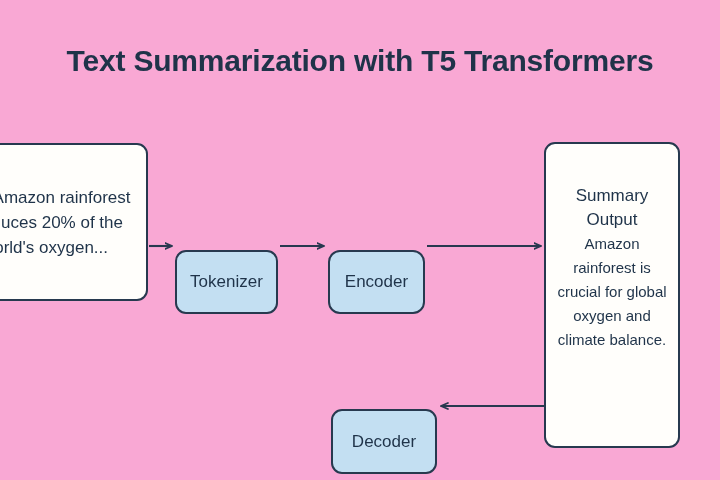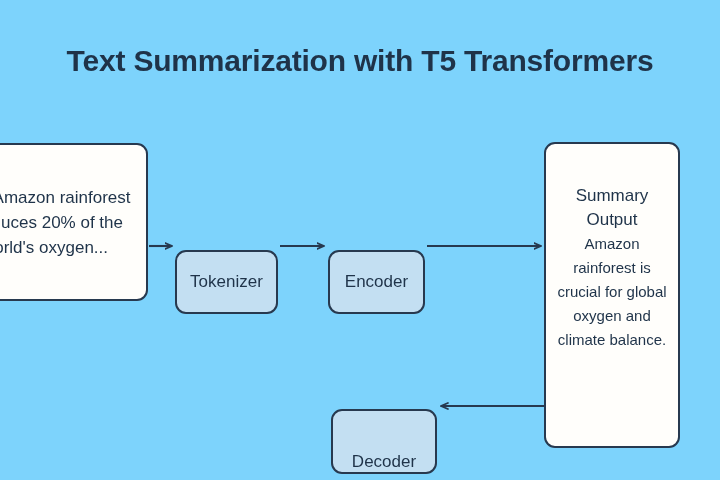--- a/index.html
+++ b/index.html
@@ -10,21 +10,21 @@
     width: 720px;
     height: 480px;
     background: #fdfaf0;
     font-family: "Liberation Sans", sans-serif;
     overflow: hidden;
   }
   #stage {
     position: relative;
     width: 720px;
     height: 480px;
-    background: #7dd3fc;
+    background: #f9a8d4;
   }
 
   
   #title {
     position: absolute;
     left: 0;
     top: 44px;
     width: 720px;
     text-align: center;
     font-size: 30px;
@@ -75,30 +75,30 @@
     font-size: 17px;
   }
 
   
   #encoder-box {
     left: 328px;
     top: 214px;
     width: 97px;
     height: 64px;
     font-size: 17px;
+    border-radius: 12px;
   }
 
   
   #decoder-box {
     left: 331px;
     top: 373px;
     width: 106px;
     height: 65px;
     font-size: 17px;
-    justify-content: flex-end;
   }
 
   
   #summary-box {
     left: 544px;
     top: 142px;
     width: 136px;
     height: 306px;
     padding: 0 6px;
     justify-content: flex-start;

